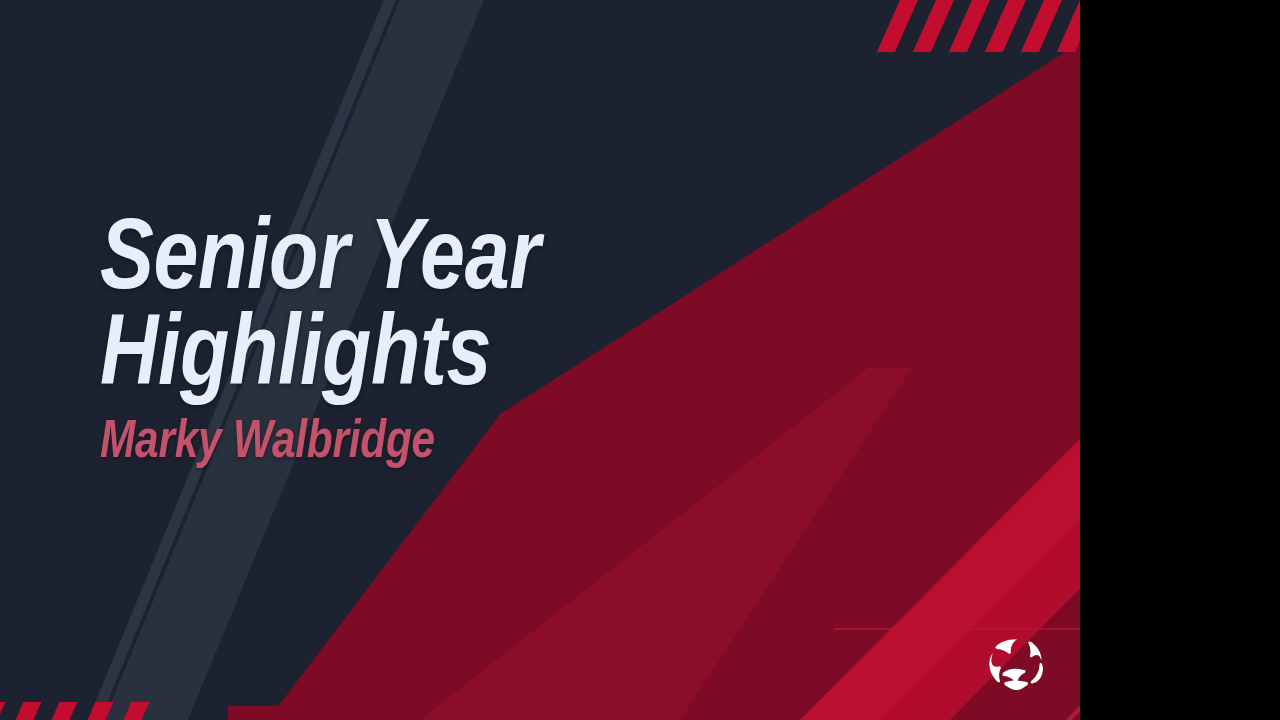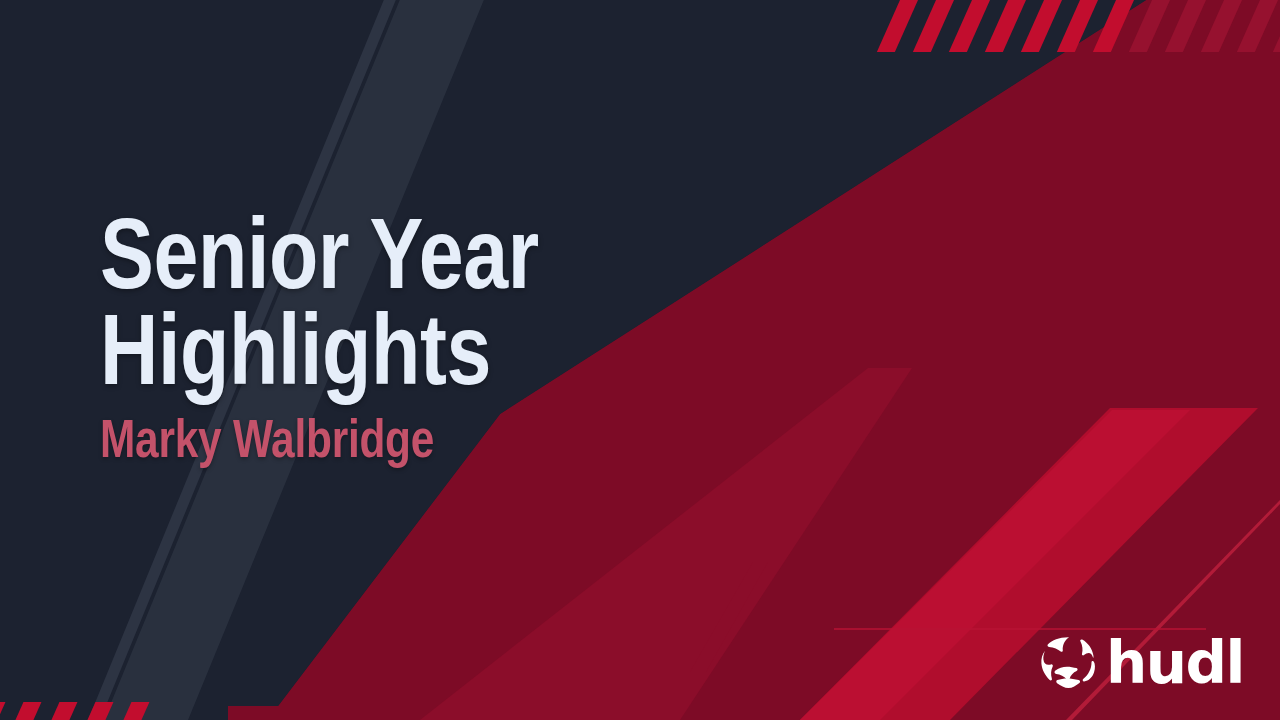--- a/index.html
+++ b/index.html
@@ -3,25 +3,26 @@
 <meta charset="utf-8">
 <title>Hudl Highlight Title Card</title>
 <style>
   html, body {
     margin: 0;
     padding: 0;
     background: #000;
   }
   #stage {
     position: relative;
-    width: 1280px;
+    width: 1080px;
     height: 720px;
     overflow: hidden;
     background: #1c2230;
     font-family: "Liberation Sans", "DejaVu Sans", sans-serif;
+    font-style: italic;
   }
 
   
   .layer {
     position: absolute;
     inset: 0;
     width: 1280px;
     height: 720px;
   }
   .layer svg { display: block; }
@@ -276,16 +277,15 @@
       <path fill="#ffffff" d="M53.7,25.6 C53.0,24.6 51.5,25.1 51.5,26.3 C51.6,32.6 48.6,38.7 43.2,43.0
                C42.1,43.9 42.8,45.6 44.2,45.4 C48.7,44.7 52.3,41.4 54.0,36.4
                C55.4,32.2 55.2,27.9 53.7,25.6 Z"></path>
       <path fill="#ffffff" d="M15.1,34.8 C13.9,35.9 14.6,37.9 16.2,38.0 C20.4,38.3 24.1,40.4 26.7,43.4
                C27.5,44.4 29.1,44.1 29.5,42.9 C30.6,39.4 33.2,36.6 36.6,35.1
                C38.0,34.5 37.9,32.5 36.4,32.1 C30.1,30.4 21.3,29.2 15.1,34.8 Z"></path>
       <path fill="#ffffff" d="M17.3,44.1 C16.0,44.6 15.9,46.4 17.1,47.2 C20.6,49.4 24.6,52.1 28.4,52.1
                C32.4,52.1 36.2,49.5 39.4,47.0 C40.6,46.1 40.2,44.2 38.7,43.9
                C31.6,42.3 24.0,41.5 17.3,44.1 Z"></path>
     </svg>
-    <span id="hudl-wordmark">hudl</span>
   </div>
 
 </div>
 
 </body></html>

